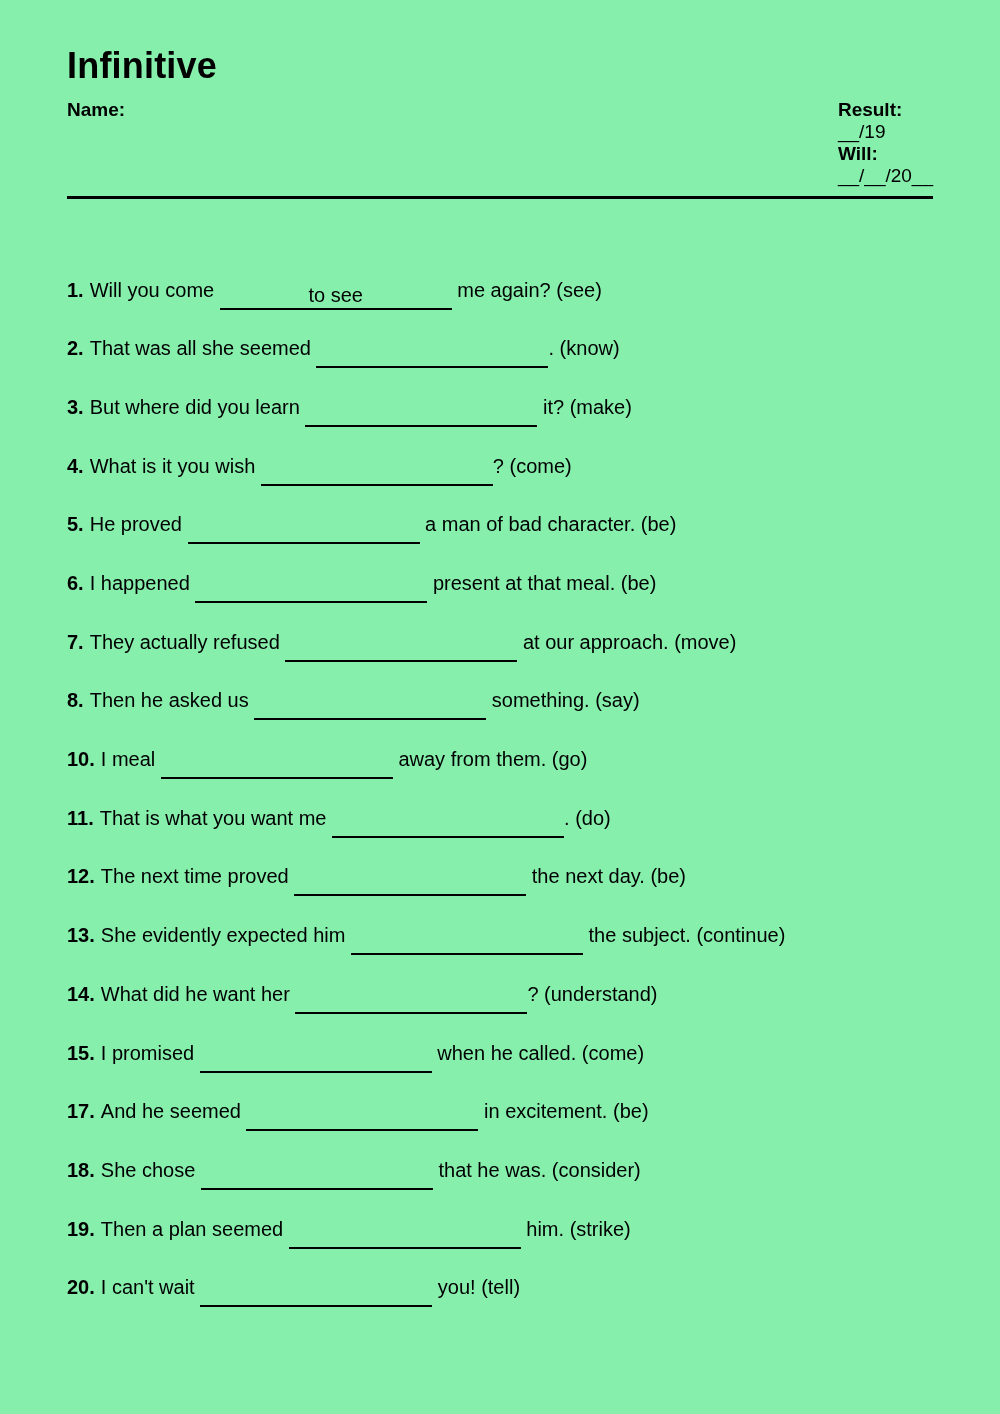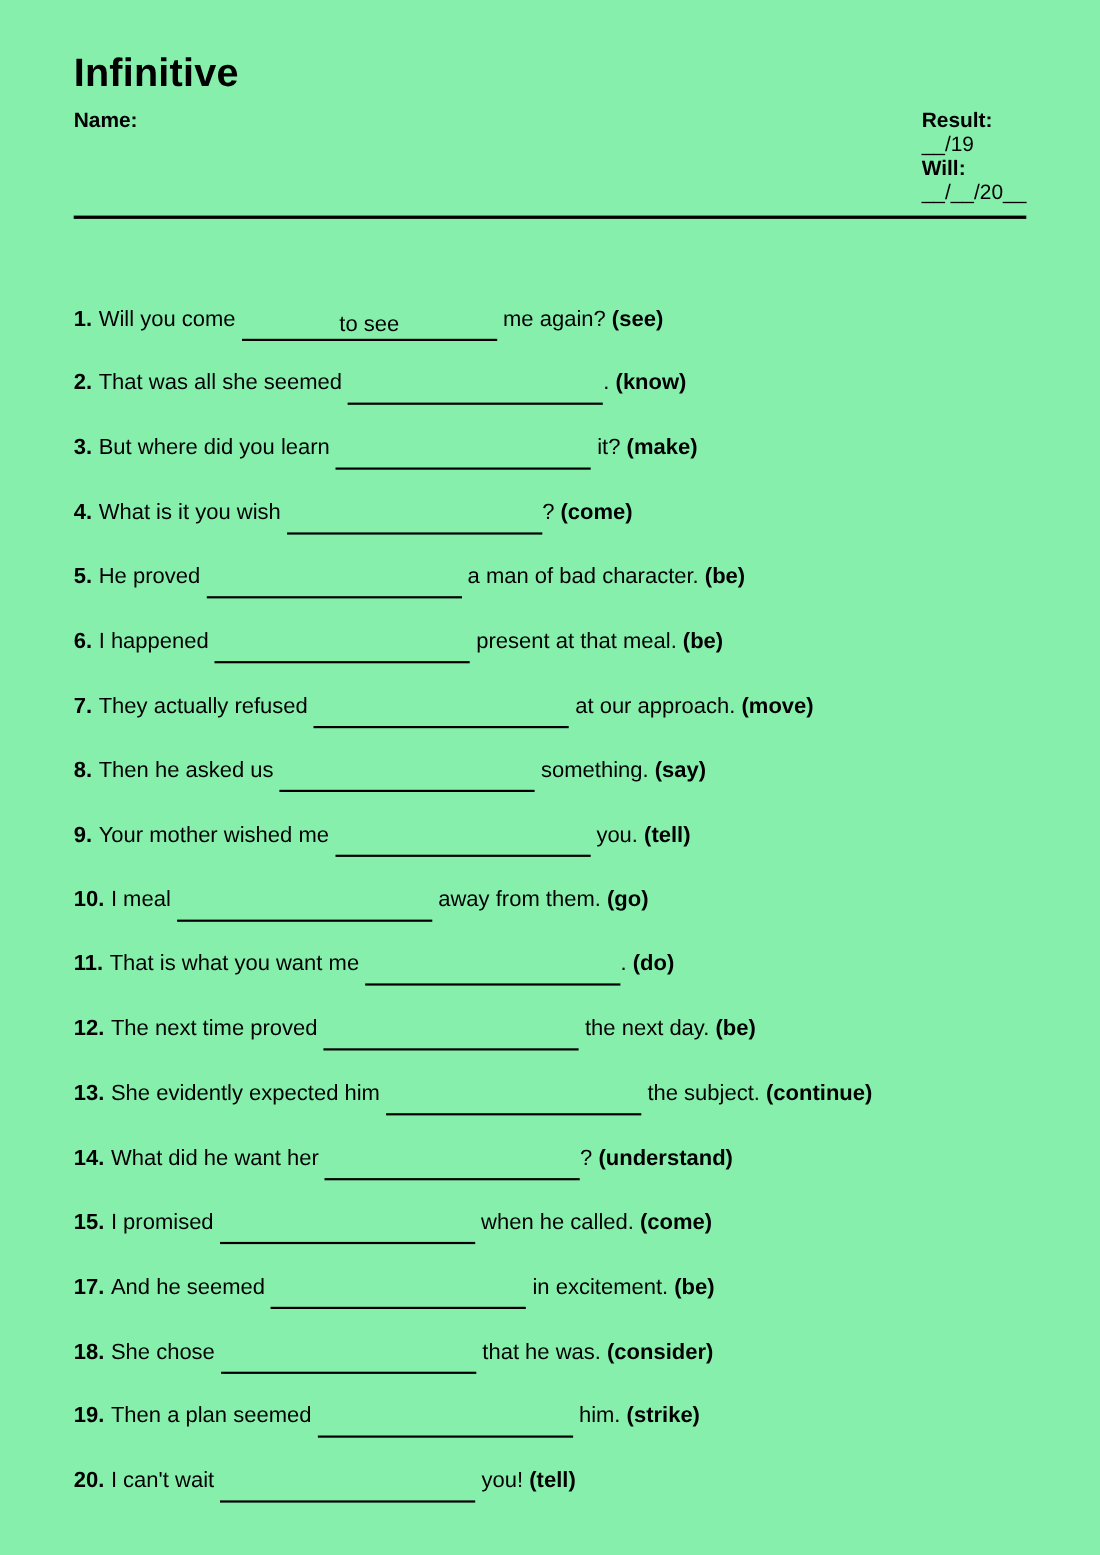--- a/index.html
+++ b/index.html
@@ -48,21 +48,21 @@
   .question {
     height: 58.7px;
     font-size: 20px;
     line-height: 25px;
     white-space: nowrap;
   }
   .qnum {
     font-weight: bold;
     margin-right: 6px;
   }
-  .qverb { font-weight: bold; }
+  .qverb { font-weight: normal; }
   .blank {
     display: inline-block;
     width: 232px;
     height: 26px;
     border-bottom: 2px solid #000000;
     text-align: center;
     vertical-align: -6px;
     line-height: 24px;
     margin-top: 48px;
   }
@@ -121,23 +121,20 @@
   </div>
 
   <div class="question">
     <span class="qnum">7.</span><span class="qpre">They actually refused </span><span class="blank"><span class="answer"></span></span><span class="qpost"> at our approach. </span><span class="qverb">(move)</span>
   </div>
 
   <div class="question">
     <span class="qnum">8.</span><span class="qpre">Then he asked us </span><span class="blank"><span class="answer"></span></span><span class="qpost"> something. </span><span class="qverb">(say)</span>
   </div>
 
-  <div class="question">
-    <span class="qnum">9.</span><span class="qpre">Your mother wished me </span><span class="blank"><span class="answer"></span></span><span class="qpost"> you. </span><span class="qverb">(tell)</span>
-  </div>
 
   <div class="question">
     <span class="qnum">10.</span><span class="qpre">I meal </span><span class="blank"><span class="answer"></span></span><span class="qpost"> away from them. </span><span class="qverb">(go)</span>
   </div>
 
   <div class="question">
     <span class="qnum">11.</span><span class="qpre">That is what you want me </span><span class="blank"><span class="answer"></span></span><span class="qpost">. </span><span class="qverb">(do)</span>
   </div>
 
   <div class="question">

